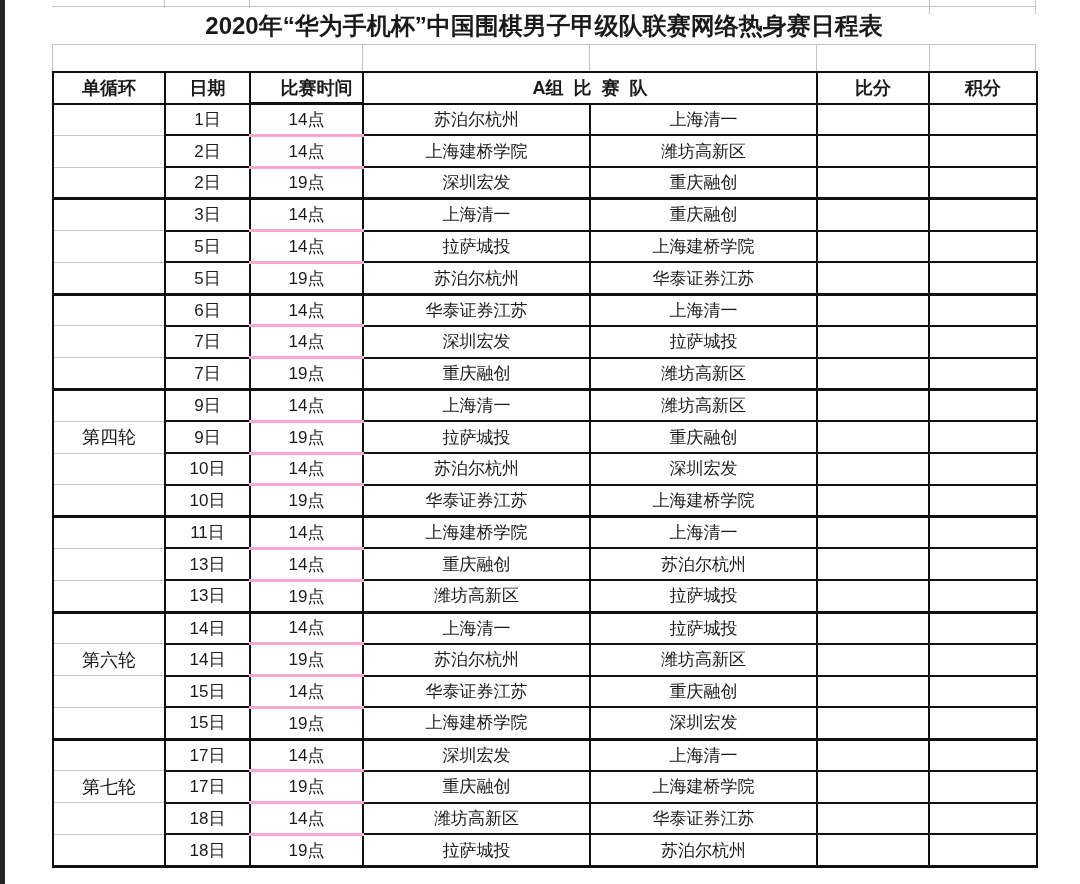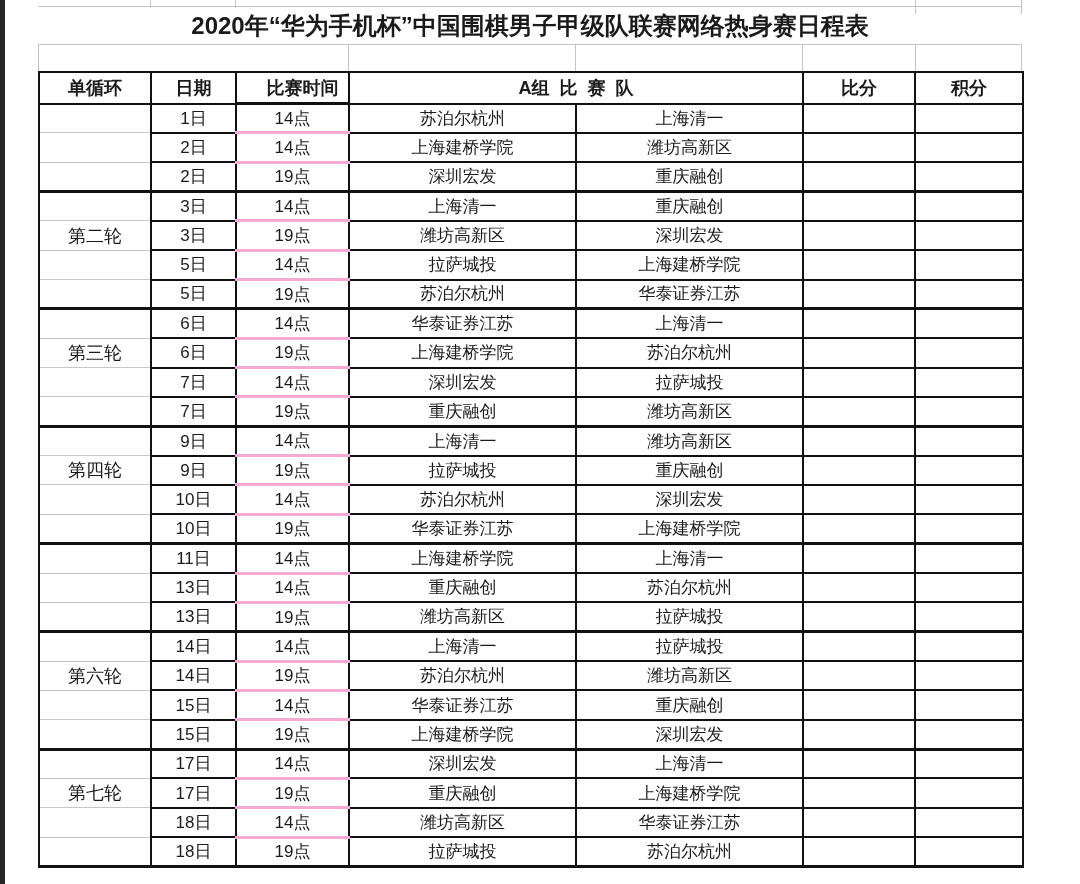--- a/index.html
+++ b/index.html
@@ -1,21 +1,21 @@
 <!DOCTYPE html>
 <html><head>
 <meta charset="utf-8">
 <style>
   html,body{margin:0;padding:0;background:#ffffff;}
   .screen{
     position:relative;width:1080px;height:884px;background:#ffffff;overflow:hidden;
     font-family:"Liberation Sans","DejaVu Sans",sans-serif;color:#1a1a1a;
   }
   .left-edge-bar{position:absolute;left:0;top:0;width:5px;height:884px;background:#262626;}
-  .sheet{position:absolute;left:38px;top:0;width:984px;height:716px;}
+  .sheet{position:absolute;left:52px;top:0;width:984px;height:716px;}
   .top-gridline{position:absolute;left:0;top:6px;width:984px;height:1px;background:#c4c4c4;}
   .grid-stub{position:absolute;top:0;width:1px;background:#c4c4c4;}
   .page-title{
     position:absolute;left:0;top:8px;width:984px;height:36px;line-height:36px;
     text-align:center;font-size:24px;font-weight:bold;white-space:nowrap;
   }
   .spacer-row{position:absolute;left:0;top:44px;width:984px;height:27px;border-top:1px solid #c4c4c4;}
   .spacer-row .v{position:absolute;top:0;width:1px;height:27px;background:#c4c4c4;}
   table.schedule{
     position:absolute;left:0;top:71px;width:984px;height:797px;
@@ -111,29 +111,20 @@
           <tr>
             <td class="col-round"></td>
             <td class="col-date">3日</td>
             <td class="col-time">14点</td>
             <td class="col-team">上海清一</td>
             <td class="col-team">重庆融创</td>
             <td class="col-score"></td>
             <td class="col-points"></td>
           </tr>
           <tr>
-            <td class="col-round">第二轮</td>
-            <td class="col-date">3日</td>
-            <td class="col-time">19点</td>
-            <td class="col-team">潍坊高新区</td>
-            <td class="col-team">深圳宏发</td>
-            <td class="col-score"></td>
-            <td class="col-points"></td>
-          </tr>
-          <tr>
             <td class="col-round"></td>
             <td class="col-date">5日</td>
             <td class="col-time">14点</td>
             <td class="col-team">拉萨城投</td>
             <td class="col-team">上海建桥学院</td>
             <td class="col-score"></td>
             <td class="col-points"></td>
           </tr>
           <tr class="group-end">
             <td class="col-round"></td>
@@ -143,29 +134,20 @@
             <td class="col-team">华泰证券江苏</td>
             <td class="col-score"></td>
             <td class="col-points"></td>
           </tr>
           <tr>
             <td class="col-round"></td>
             <td class="col-date">6日</td>
             <td class="col-time">14点</td>
             <td class="col-team">华泰证券江苏</td>
             <td class="col-team">上海清一</td>
-            <td class="col-score"></td>
-            <td class="col-points"></td>
-          </tr>
-          <tr>
-            <td class="col-round">第三轮</td>
-            <td class="col-date">6日</td>
-            <td class="col-time">19点</td>
-            <td class="col-team">上海建桥学院</td>
-            <td class="col-team">苏泊尔杭州</td>
             <td class="col-score"></td>
             <td class="col-points"></td>
           </tr>
           <tr>
             <td class="col-round"></td>
             <td class="col-date">7日</td>
             <td class="col-time">14点</td>
             <td class="col-team">深圳宏发</td>
             <td class="col-team">拉萨城投</td>
             <td class="col-score"></td>

